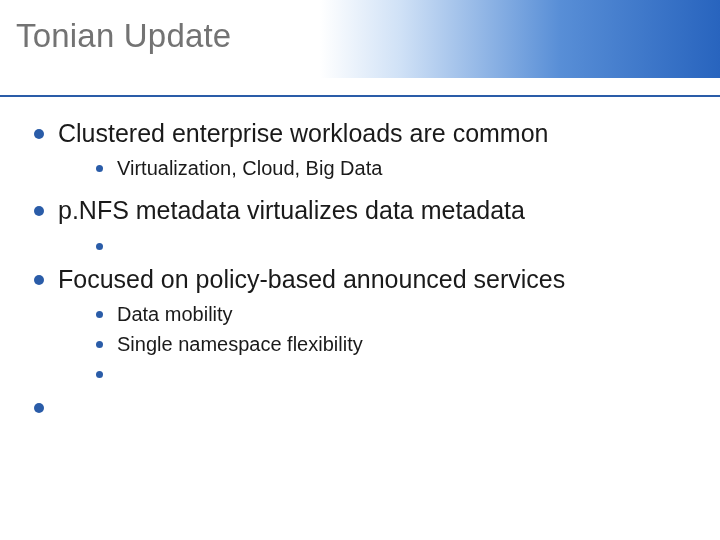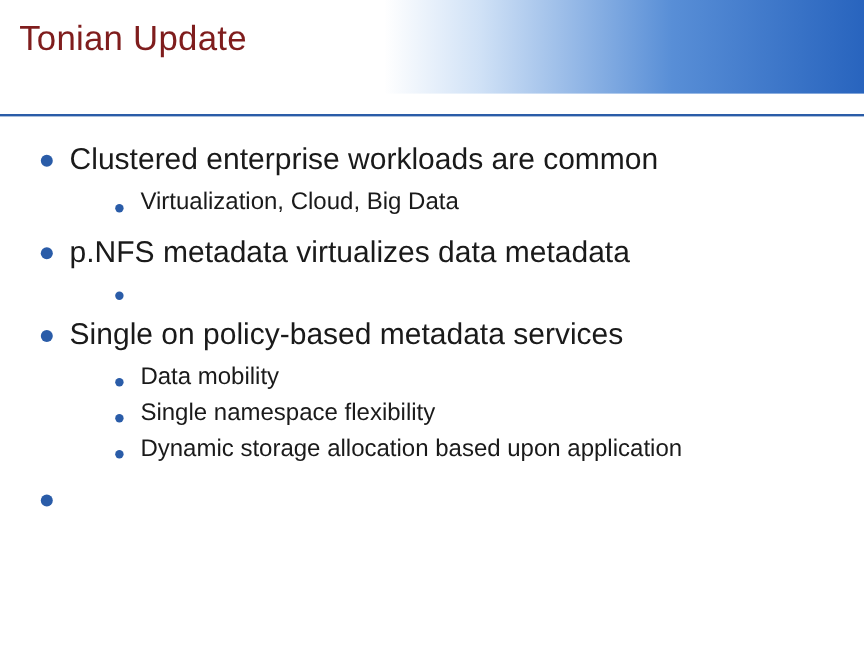--- a/index.html
+++ b/index.html
@@ -18,22 +18,22 @@
   .title-bg {
     position: absolute;
     top: 0; right: 0;
     width: 400px; height: 78px;
     background: linear-gradient(to right, rgba(255,255,255,0) 0%, rgba(120,170,230,0.35) 20%, rgba(70,130,210,0.9) 60%, rgba(40,100,190,1) 100%);
     z-index: 0;
   }
   .title-text {
     position: relative;
     z-index: 1;
-    font-size: 29px;
-    color: #7f1d1d;
+    font-size: 33px;
+    color: #737373;
     font-weight: 400;
     letter-spacing: 0.2px;
   }
   .rule {
     position: absolute;
     left: 0; right: 0;
     top: 95px;
     height: 2px;
     background: #2a5ca8;
   }
@@ -59,21 +59,21 @@
   .l1-text {
     font-size: 25px;
     color: #1a1a1a;
     line-height: 1.25;
   }
   .l2-group {
     margin: 4px 0 14px 62px;
   }
   .l2 {
     display: flex;
-    align-items: center;
+    align-items: flex-start;
     margin-bottom: 4px;
   }
   .l2-bullet {
     width: 7px; height: 7px;
     border-radius: 50%;
     background: #2a5ca8;
     flex: 0 0 auto;
     margin-top: 10px;
     margin-right: 14px;
   }
@@ -110,34 +110,33 @@
     <div class="l1-text">p.NFS metadata virtualizes data metadata</div>
   </div>
   <div class="l2-group">
     <div class="l2">
       <div class="l2-bullet"></div>
     </div>
   </div>
 
   <div class="l1">
     <div class="l1-bullet"></div>
-    <div class="l1-text">Single on policy-based metadata services</div>
+    <div class="l1-text">Focused on policy-based announced services</div>
   </div>
   <div class="l2-group">
     <div class="l2">
       <div class="l2-bullet"></div>
       <div class="l2-text">Data mobility</div>
     </div>
     <div class="l2">
       <div class="l2-bullet"></div>
       <div class="l2-text">Single namespace flexibility</div>
     </div>
     <div class="l2">
       <div class="l2-bullet"></div>
-      <div class="l2-text">Dynamic storage allocation based upon application</div>
     </div>
   </div>
 
   <div class="l1">
     <div class="l1-bullet"></div>
   </div>
 
 </div>
 
 </body></html>

